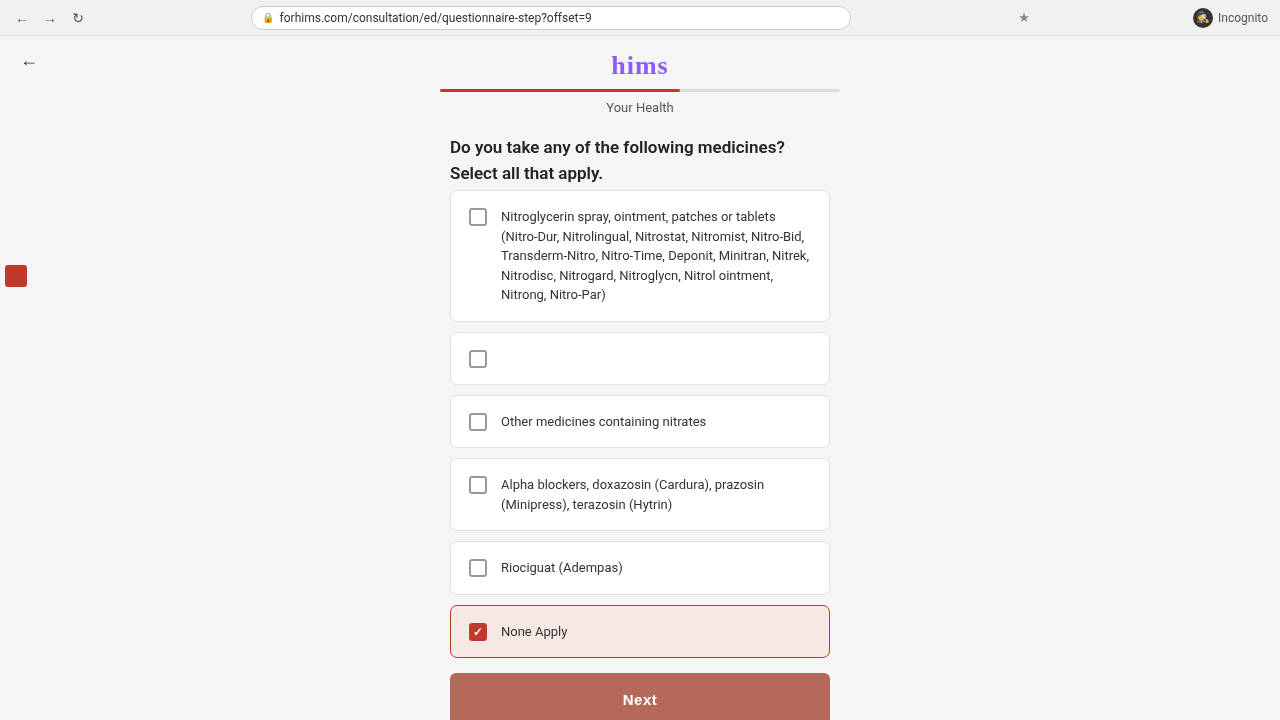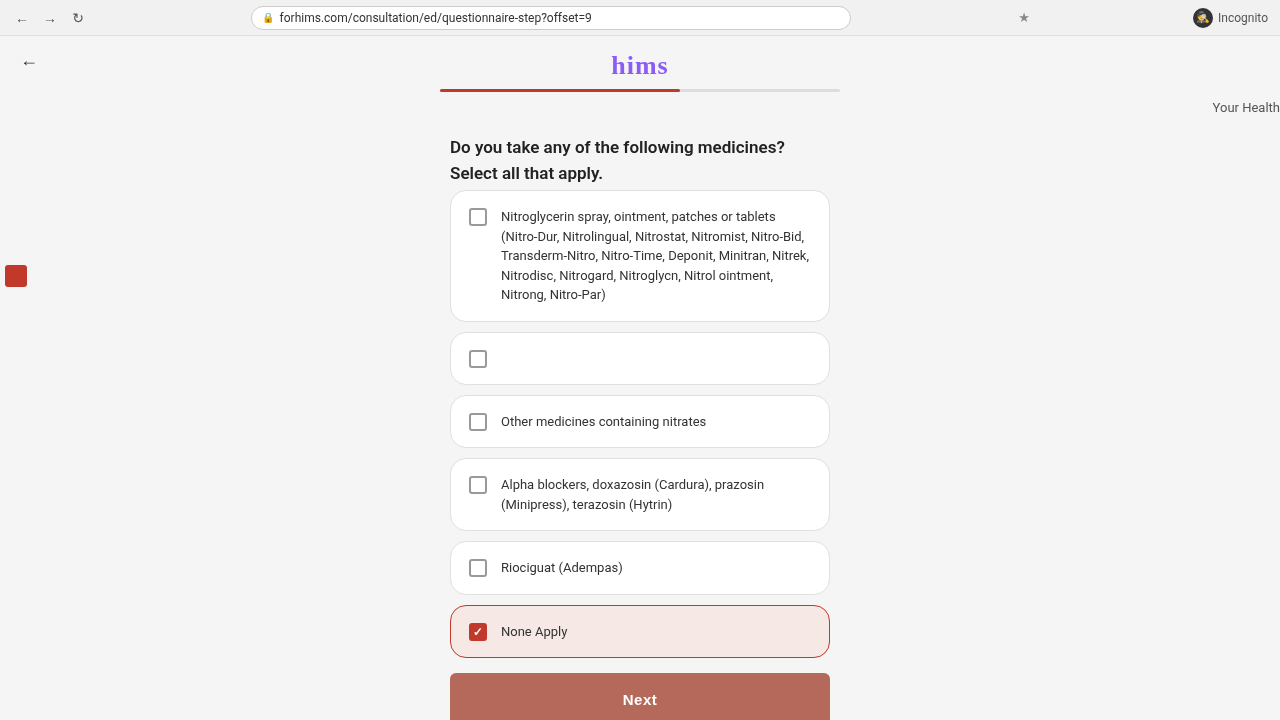--- a/index.html
+++ b/index.html
@@ -116,21 +116,20 @@
       font-weight: 700;
       letter-spacing: 1px;
       color: #8b5cf6;
       font-family: Georgia, serif;
     }
 
     .header-subtitle {
       font-size: 13px;
       color: #555;
       margin-top: 8px;
-      text-align: right;
     }
 
     
     .progress-container {
       width: 400px;
       margin: 8px auto 0;
       height: 3px;
       background: #ddd;
       border-radius: 2px;
     }
@@ -154,21 +153,21 @@
       font-weight: 600;
       color: #222;
       line-height: 1.5;
       margin-bottom: 4px;
     }
 
     
     .option-card {
       background: white;
       border: 1px solid #e0e0e0;
-      border-radius: 16px;
+      border-radius: 7px;
       padding: 16px 18px;
       margin-bottom: 10px;
       display: flex;
       align-items: flex-start;
       gap: 14px;
       cursor: pointer;
     }
 
     .option-card.selected {
       background: #f5e8e5;

